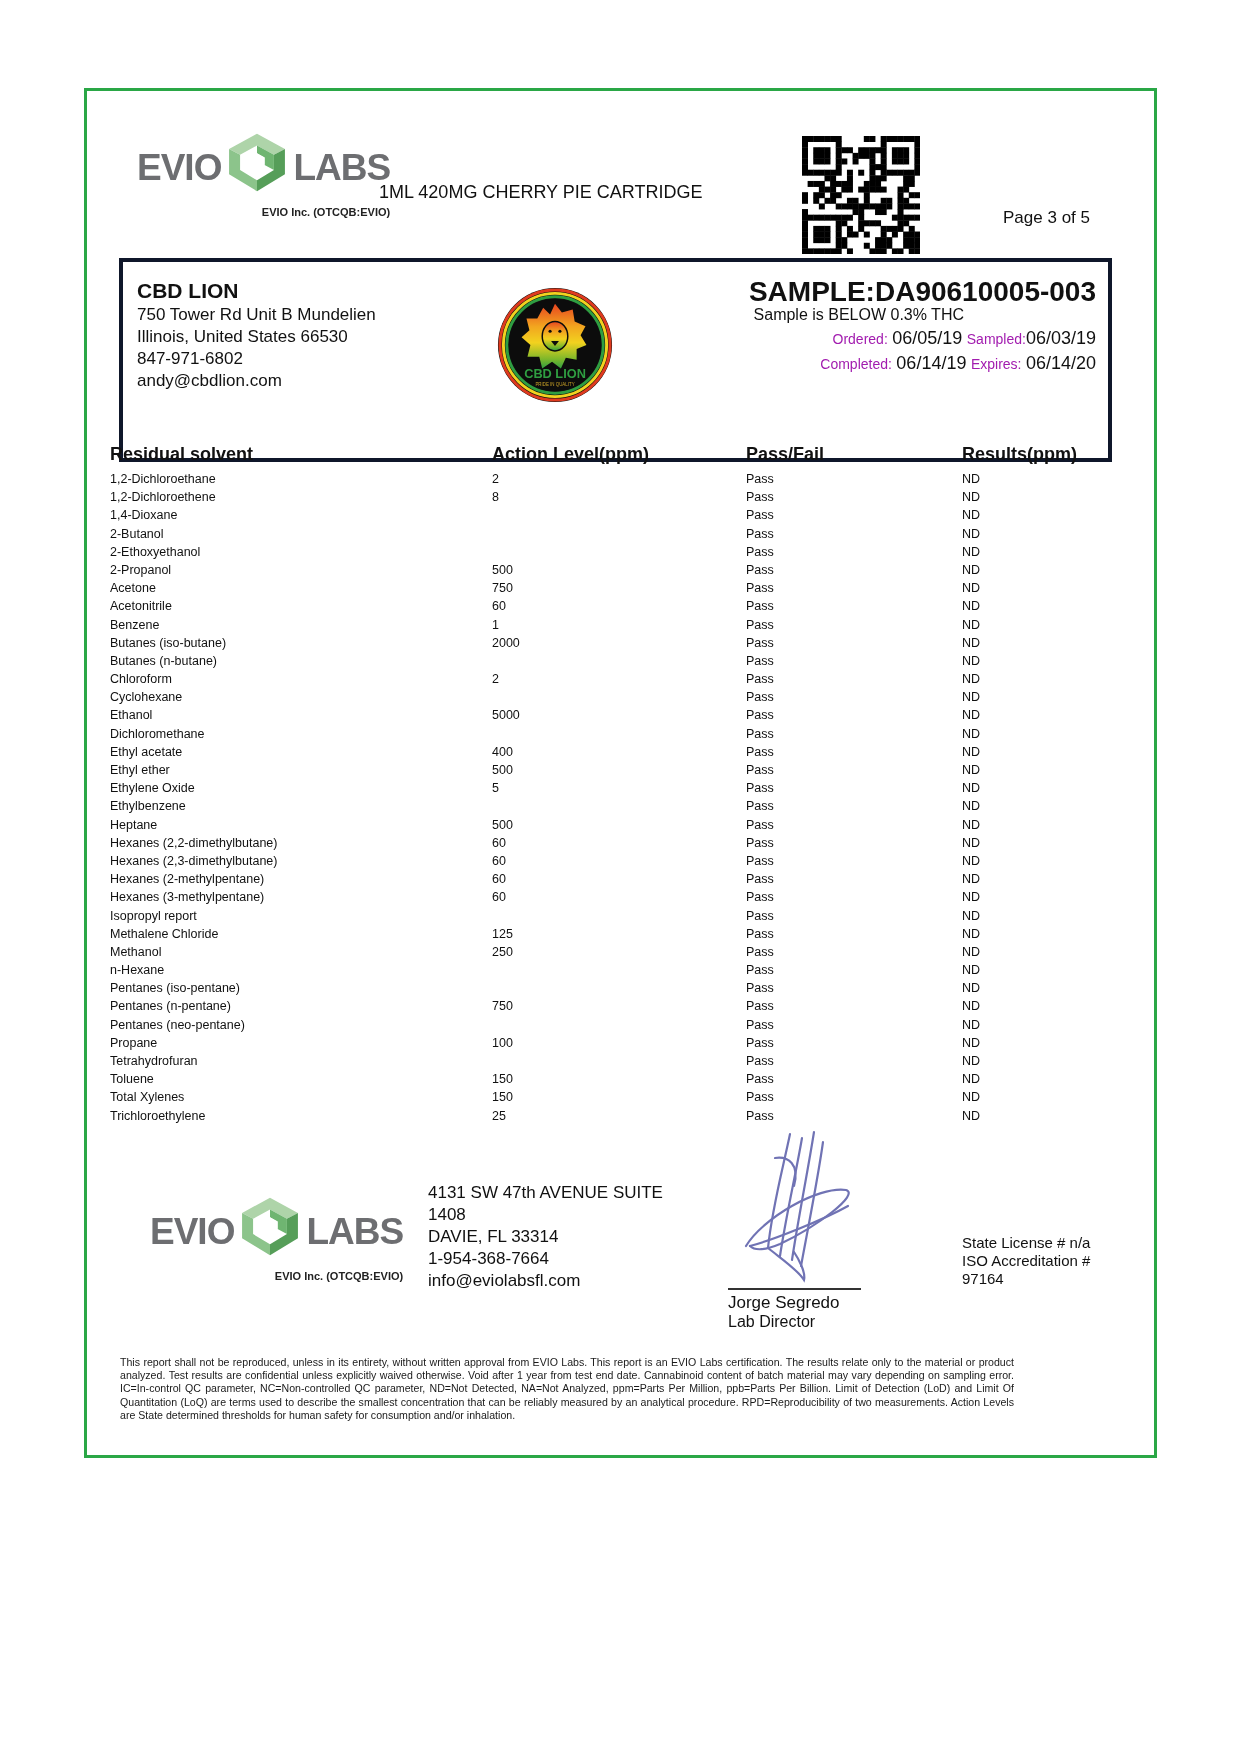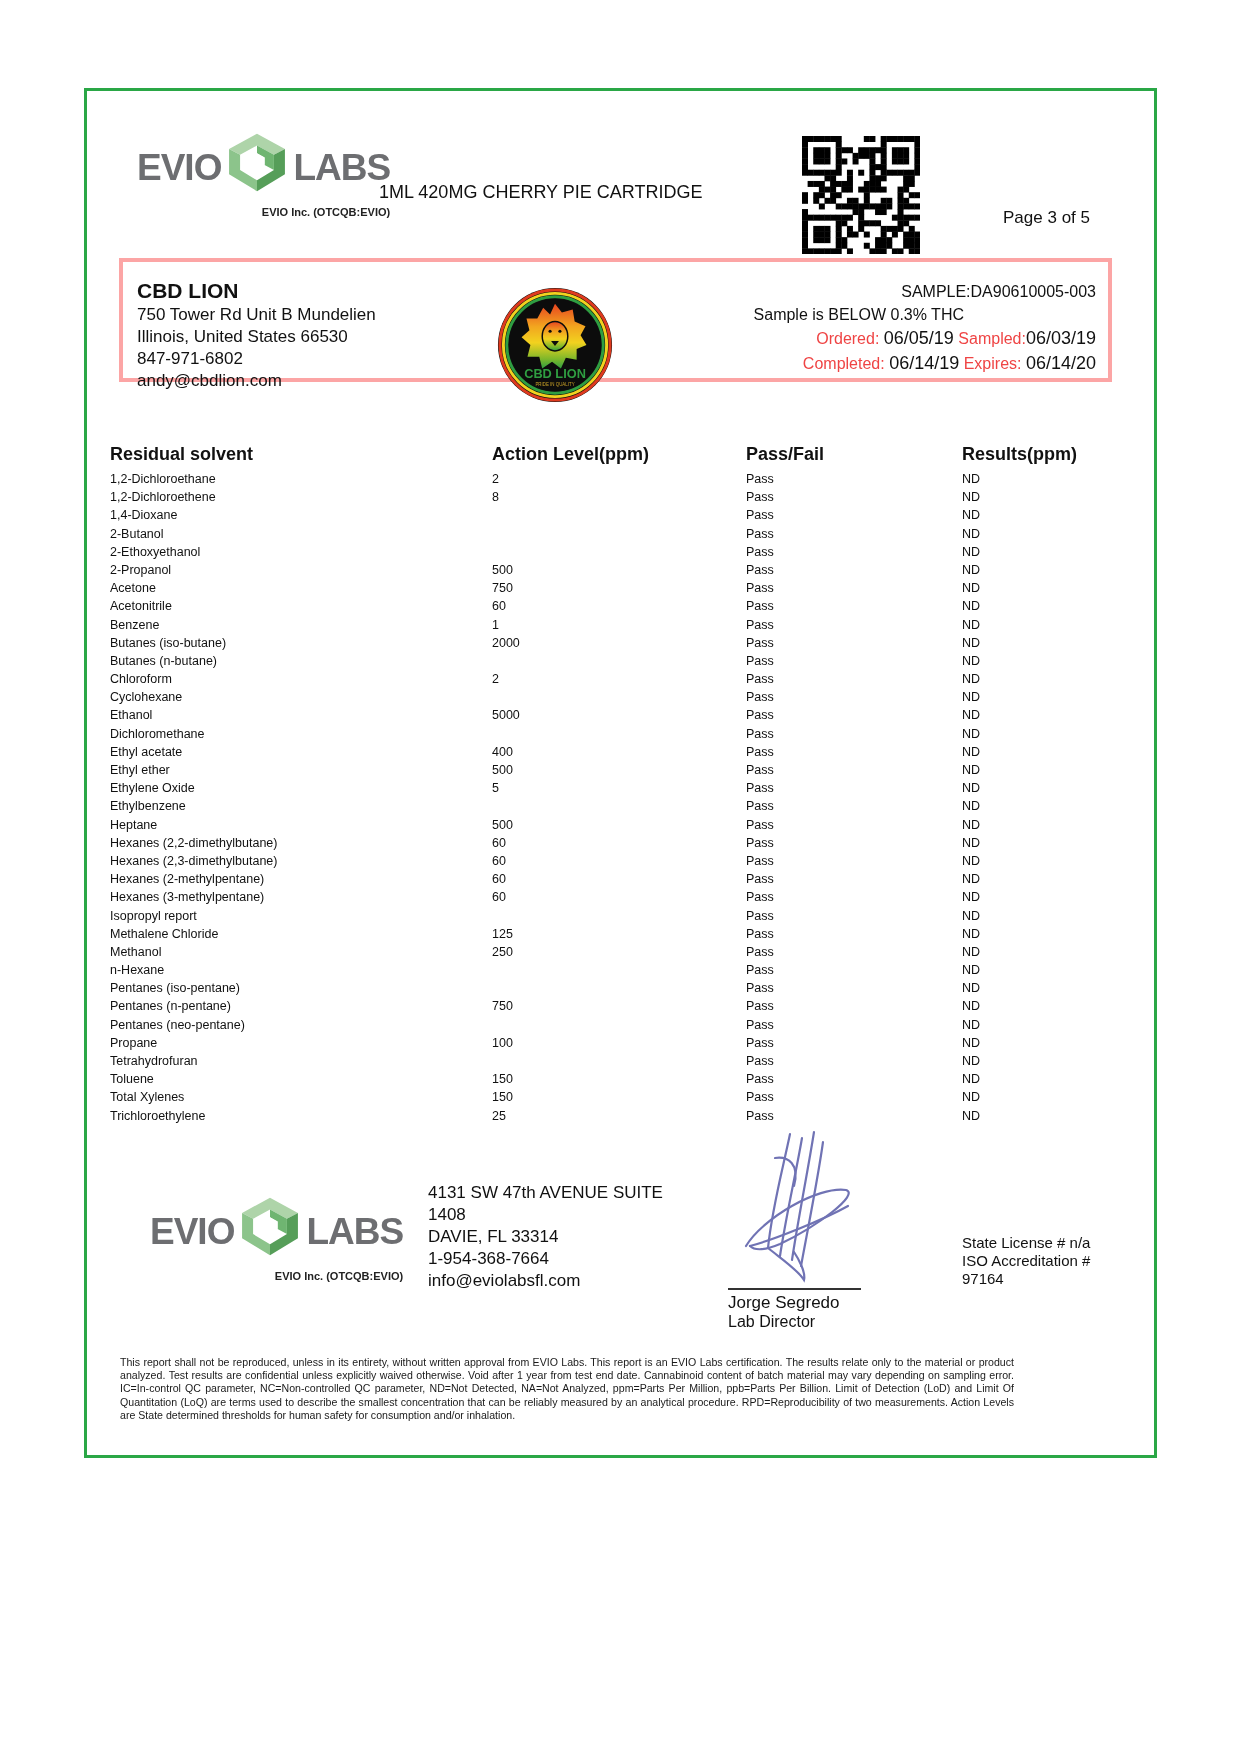--- a/index.html
+++ b/index.html
@@ -19,28 +19,28 @@
   .evio-cube{margin:0 6px;}
   .evio-sub{position:absolute;right:0;bottom:-16px;font-size:11px;font-weight:bold;color:#222;white-space:nowrap;}
 
   
   .coa-title{position:absolute;left:377px;top:128px;font-size:30px;font-weight:bold;}
   .coa-product{position:absolute;left:379px;top:182px;font-size:18px;}
   .qr{position:absolute;left:802px;top:136px;width:118px;height:118px;}
   .page-num{position:absolute;left:890px;top:208px;width:200px;text-align:right;font-size:17px;}
 
   
-  .info-box{position:absolute;left:119px;top:258px;width:993px;height:124px;border:4px solid #fca5a5;background:#fff;}
+  .info-box{position:absolute;left:119px;top:258px;width:993px;height:204px;border:4px solid #0f172a;background:#fff;}
   .client{position:absolute;left:14px;top:16px;line-height:22px;font-size:17px;}
   .client .client-name{font-size:21px;font-weight:bold;line-height:26px;}
   .lion{position:absolute;left:373px;top:24px;width:118px;height:118px;}
   .sample{position:absolute;right:12px;top:18px;text-align:right;line-height:24px;}
-  .sample .sid{font-size:16px;font-weight:normal;}
+  .sample .sid{font-size:28px;font-weight:bold;}
   .sample .thc{font-size:16px;padding-right:132px;line-height:22px;}
-  .sample .slabel{font-size:16px;color:#ef4444;}
+  .sample .slabel{font-size:14px;color:#a21caf;}
   .sample .sdate{font-size:18px;}
 
   
   .tbl{position:absolute;left:108px;top:444px;width:1010px;}
   .thead{position:relative;height:26px;font-weight:bold;font-size:18px;}
   .thead span{position:absolute;top:0;}
   .tbody{position:relative;margin-top:2px;text-align:center;}
   .trow{position:relative;height:18.2px;font-size:12.5px;}
   .tcell{position:absolute;top:0;white-space:nowrap;}
   .h-name,.c-name{left:2px;}

